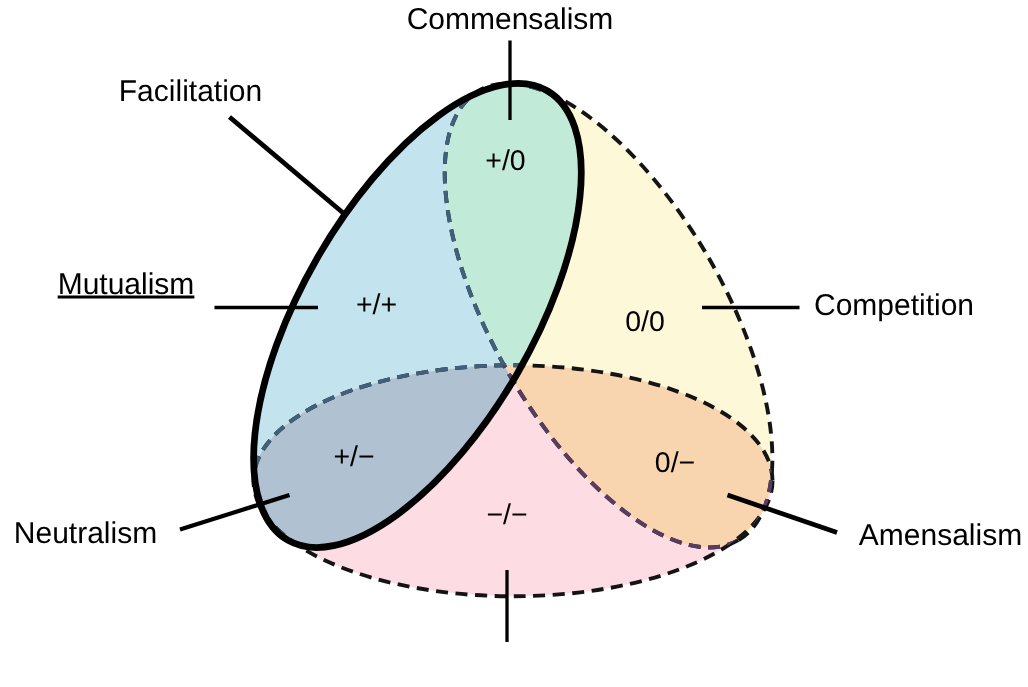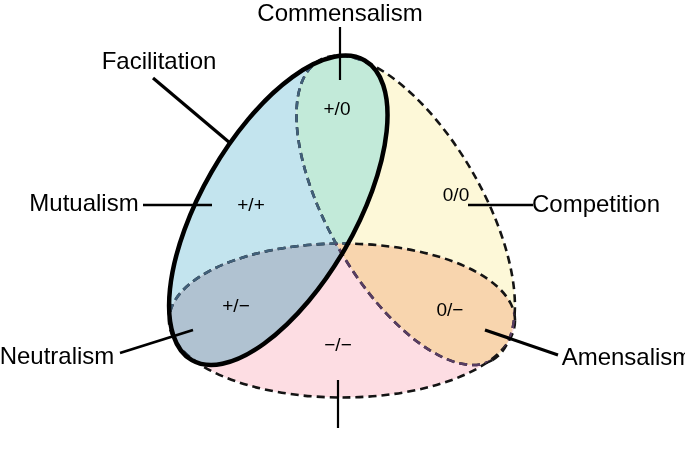--- a/index.html
+++ b/index.html
@@ -16,21 +16,21 @@
     color: #000000;
     overflow: hidden;
   }
   .figure svg {
     position: absolute;
     left: 0; top: 0;
   }
   .lbl {
     position: absolute;
     transform: translate(-50%, -50%);
-    font-size: 24px;
+    font-size: 20px;
     line-height: 1;
     white-space: nowrap;
     color: #000000;
   }
   .sym {
     font-size: 19px;
   }
 </style>
 </head>
 <body>
@@ -79,26 +79,26 @@
     <line x1="340" y1="27" x2="340" y2="80" stroke-width="2.2" stroke="#000000"></line>
     <line x1="153" y1="78" x2="230" y2="143" stroke-width="3.2" stroke="#000000"></line>
     <line x1="143" y1="205" x2="212" y2="205" stroke-width="2.4" stroke="#000000"></line>
     <line x1="468" y1="205" x2="533" y2="205" stroke-width="2.4" stroke="#000000"></line>
     <line x1="120" y1="353" x2="193" y2="330" stroke-width="2.8" stroke="#000000"></line>
     <line x1="485" y1="330" x2="558" y2="355" stroke-width="3.2" stroke="#000000"></line>
     <line x1="338" y1="380" x2="338" y2="428" stroke-width="2.2" stroke="#000000"></line>
   </svg>
 
   <div class="lbl" style="left:340px; top:13px;">Commensalism</div>
-  <div class="lbl" style="left:127px; top:61px;margin-left:32px;">Facilitation</div>
-  <div class="lbl" style="left:84px;  top:203px;">Mutualism</div>
+  <div class="lbl" style="left:127px; top:61px;">Facilitation</div>
+  <div class="lbl" style="left:84px;  top:190px;text-decoration:underline;">Mutualism</div>
   <div class="lbl" style="left:596px; top:204px;">Competition</div>
   <div class="lbl" style="left:57px;  top:356px;">Neutralism</div>
   <div class="lbl" style="left:627px; top:357px;text-align:center;">Amensalism</div>
 
   <div class="lbl sym" style="left:337px; top:108px;">+/0</div>
   <div class="lbl sym" style="left:251px; top:204px;">+/+</div>
-  <div class="lbl sym" style="left:430px; top:194px;margin-left:26px;">0/0</div>
+  <div class="lbl sym" style="left:430px; top:215px;">0/0</div>
   <div class="lbl sym" style="left:236px; top:305px;">+/−</div>
   <div class="lbl sym" style="left:338px; top:344px;">−/−</div>
   <div class="lbl sym" style="left:450px; top:309px;">0/−</div>
 
 </div>
 
 </body></html>

